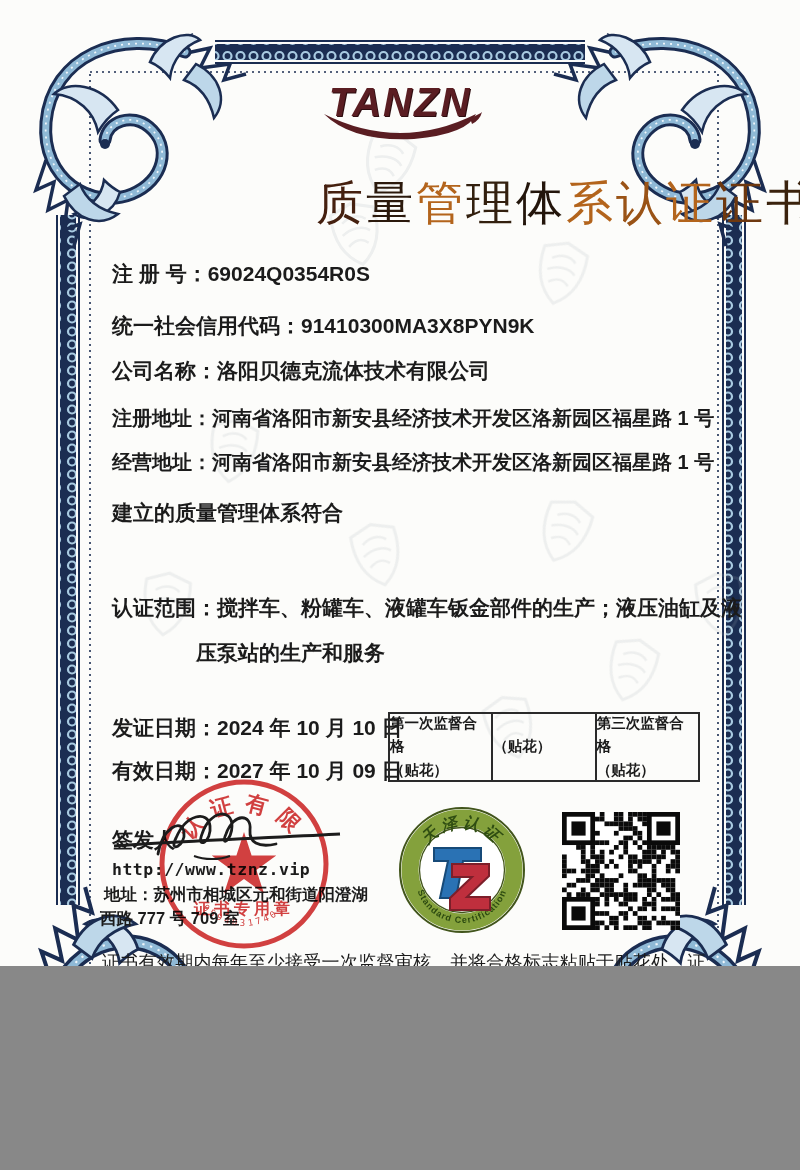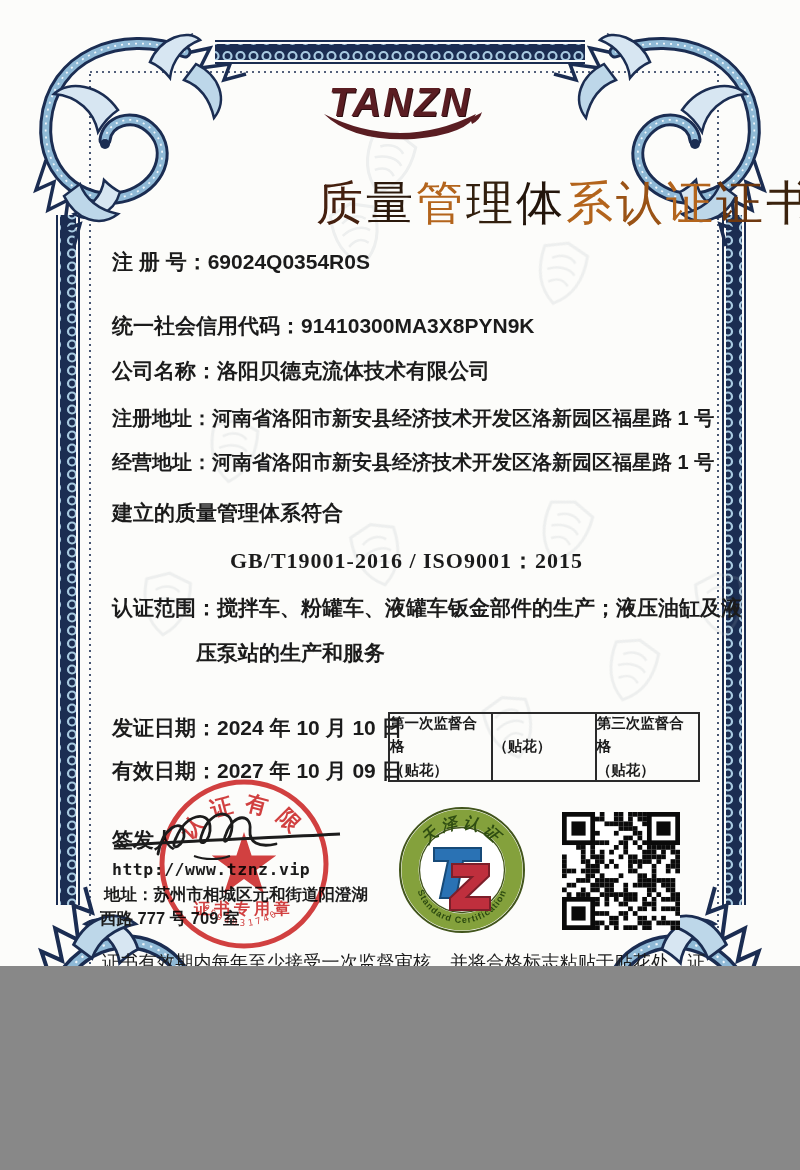--- a/index.html
+++ b/index.html
@@ -119,38 +119,37 @@
   </svg>
 
   <div class="logo-text">TANZN</div>
   <svg class="swoosh" width="164" height="30" viewBox="0 0 164 30">
     <path d="M6,2 Q82,40 158,2 Q150,22 96,27 Q34,30 6,2 Z" fill="#5a1d22"></path>
     <path d="M152,6 q10,-4 12,-6 q-2,8 -10,12 Z" fill="#5a1d22"></path>
   </svg>
 
   <h1 class="title"><span style="color: rgb(69, 32, 15);">质</span><span style="color: rgb(43, 25, 12);">量</span><span style="color: rgb(179, 100, 28);">管</span><span style="color: rgb(51, 32, 15);">理</span><span style="color: rgb(35, 21, 11);">体</span><span style="color: rgb(179, 100, 28);">系</span><span style="color: rgb(154, 83, 22);">认</span><span style="color: rgb(179, 100, 28);">证</span><span style="color: rgb(110, 56, 15);">证</span><span style="color: rgb(58, 34, 13);">书</span></h1>
 
-  <div class="row" style="top:248px">
+  <div class="row" style="top:260px">
     <span class="lbl">注 册 号：</span><span>69024Q0354R0S</span>
   </div>
   <div class="row" style="top:312px">
     <span class="lbl">统一社会信用代码：</span><span>91410300MA3X8PYN9K</span>
   </div>
   <div class="row" style="top:357px">
     <span class="lbl">公司名称：</span><span>洛阳贝德克流体技术有限公司</span>
   </div>
   <div class="row" style="top:405px;font-size:20px">
     <span class="lbl">注册地址：</span><span>河南省洛阳市新安县经济技术开发区洛新园区福星路 1 号</span>
   </div>
   <div class="row" style="top:449px;font-size:20px">
     <span class="lbl">经营地址：</span><span>河南省洛阳市新安县经济技术开发区洛新园区福星路 1 号</span>
   </div>
 
   <div class="row serifrow" style="top:499px">建立的质量管理体系符合</div>
-  <div class="gbline" style="top:546px">GB/T19001-2016 / ISO9001：2015</div>
   <div class="row serifrow" style="top:639px;left:196px">压泵站的生产和服务</div>
   <div class="row serifrow" style="top:594px">
     <span>认证范围：</span><span>搅拌车、粉罐车、液罐车钣金部件的生产；液压油缸及液</span>
   </div>
 
   <div class="row" style="top:714px">
     <span class="lbl">发证日期：</span><span>2024 年 10 月 10 日</span>
   </div>
   <div class="row" style="top:757px">
     <span class="lbl">有效日期：</span><span>2027 年 10 月 09 日</span>

